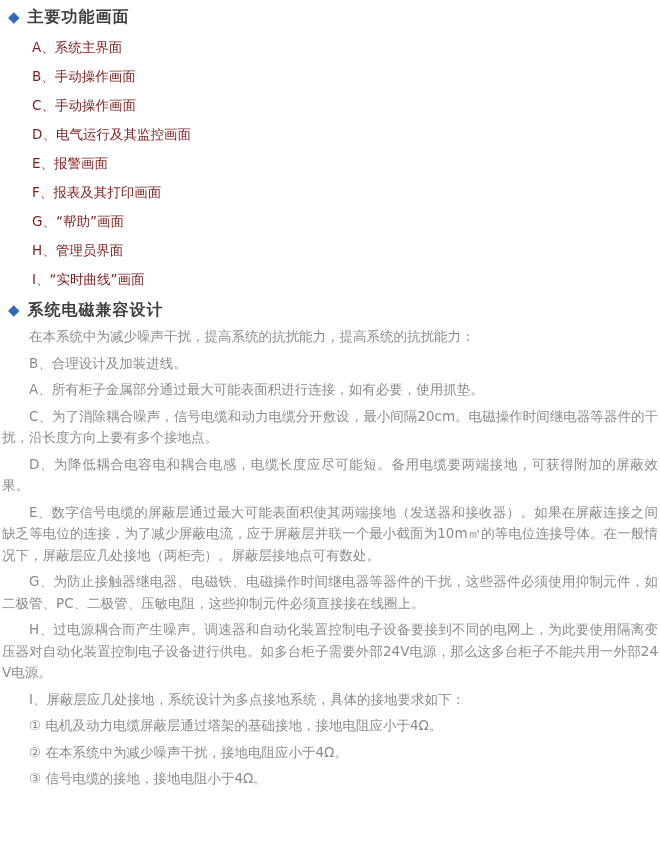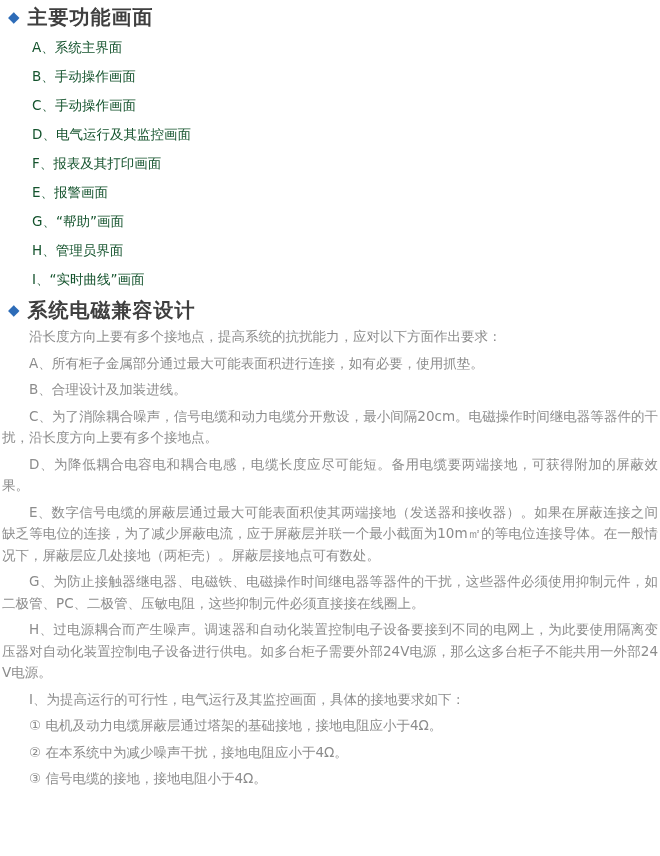--- a/index.html
+++ b/index.html
@@ -30,33 +30,33 @@
   .sec-head.second {
     margin-top: 5px;
   }
   .diamond {
     color: #2d6cb8;
     font-size: 15px;
     margin-right: 8px;
     font-style: normal;
   }
   .sec-title {
-    font-size: 20px;
+    font-size: 16px;
     font-weight: bold;
     color: #3f3f3f;
     letter-spacing: 1px;
   }
   .feat-list {
     margin: 0;
     padding: 0;
   }
   .feat-item {
     margin-left: 30px;
     font-size: 13.5px;
-    color: #14532d;
+    color: #7f1d1d;
     line-height: 29px;
     white-space: nowrap;
   }
   .para {
     font-size: 13.5px;
     color: #8c8c8c;
     line-height: 21.5px;
     text-indent: 2em;
     margin: 5px 0;
     text-align: justify;
@@ -71,41 +71,41 @@
   <div class="sec-head">
     <span class="diamond">◆</span>
     <span class="sec-title">主要功能画面</span>
   </div>
 
   <div class="feat-list">
     <div class="feat-item">A、系统主界面</div>
     <div class="feat-item">B、手动操作画面</div>
     <div class="feat-item">C、手动操作画面</div>
     <div class="feat-item">D、电气运行及其监控画面</div>
+    <div class="feat-item">E、报警画面</div>
     <div class="feat-item">F、报表及其打印画面</div>
-    <div class="feat-item">E、报警画面</div>
     <div class="feat-item">G、“帮助”画面</div>
     <div class="feat-item">H、管理员界面</div>
     <div class="feat-item">I、“实时曲线”画面</div>
   </div>
 
   <div class="sec-head second">
     <span class="diamond">◆</span>
     <span class="sec-title">系统电磁兼容设计</span>
   </div>
 
   <div>
-    <p class="para">沿长度方向上要有多个接地点，提高系统的抗扰能力，应对以下方面作出要求：</p>
+    <p class="para">在本系统中为减少噪声干扰，提高系统的抗扰能力，提高系统的抗扰能力：</p>
+    <p class="para">B、合理设计及加装进线。</p>
     <p class="para">A、所有柜子金属部分通过最大可能表面积进行连接，如有必要，使用抓垫。</p>
-    <p class="para">B、合理设计及加装进线。</p>
     <p class="para">C、为了消除耦合噪声，信号电缆和动力电缆分开敷设，最小间隔20cm。电磁操作时间继电器等器件的干扰，沿长度方向上要有多个接地点。</p>
     <p class="para">D、为降低耦合电容电和耦合电感，电缆长度应尽可能短。备用电缆要两端接地，可获得附加的屏蔽效果。</p>
     <p class="para">E、数字信号电缆的屏蔽层通过最大可能表面积使其两端接地（发送器和接收器）。如果在屏蔽连接之间缺乏等电位的连接，为了减少屏蔽电流，应于屏蔽层并联一个最小截面为10m㎡的等电位连接导体。在一般情况下，屏蔽层应几处接地（两柜壳）。屏蔽层接地点可有数处。</p>
     <p class="para">G、为防止接触器继电器、电磁铁、电磁操作时间继电器等器件的干扰，这些器件必须使用抑制元件，如二极管、PC、二极管、压敏电阻，这些抑制元件必须直接接在线圈上。</p>
     <p class="para">H、过电源耦合而产生噪声。调速器和自动化装置控制电子设备要接到不同的电网上，为此要使用隔离变压器对自动化装置控制电子设备进行供电。如多台柜子需要外部24V电源，那么这多台柜子不能共用一外部24V电源。</p>
-    <p class="para">I、为提高运行的可行性，电气运行及其监控画面，具体的接地要求如下：</p>
+    <p class="para">I、屏蔽层应几处接地，系统设计为多点接地系统，具体的接地要求如下：</p>
     <p class="para">① 电机及动力电缆屏蔽层通过塔架的基础接地，接地电阻应小于4Ω。</p>
     <p class="para">② 在本系统中为减少噪声干扰，接地电阻应小于4Ω。</p>
     <p class="para">③ 信号电缆的接地，接地电阻小于4Ω。</p>
 
   </div>
 
 </div>
 
 </body></html>

